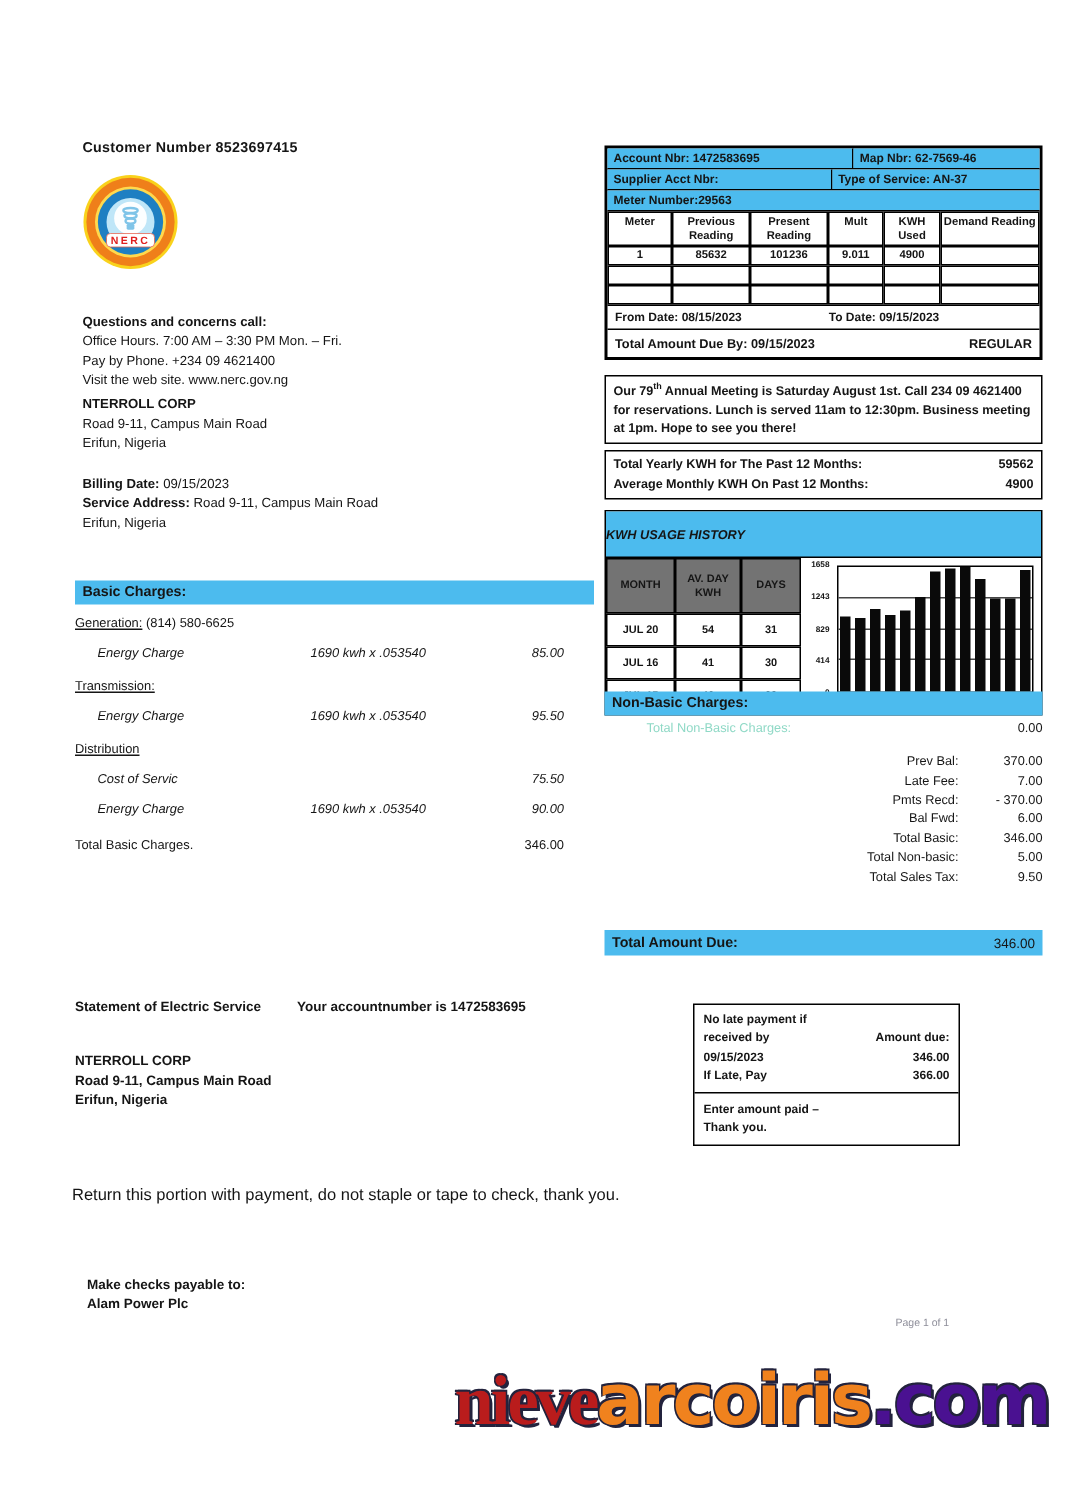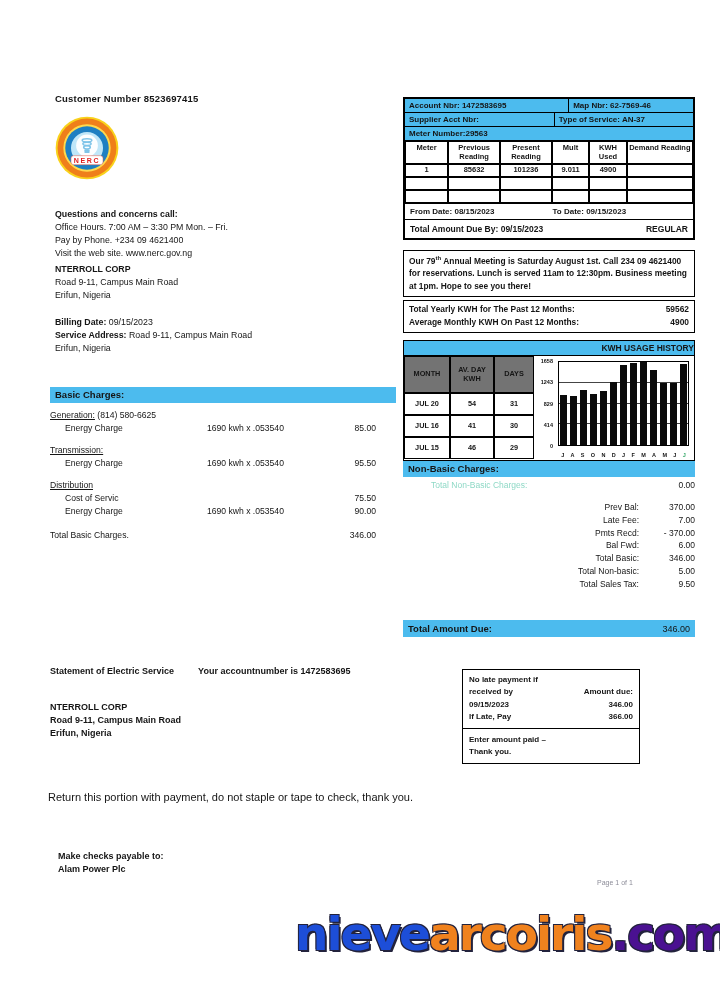--- a/index.html
+++ b/index.html
@@ -14,21 +14,21 @@
   .contact{left:55px;top:208px;font-size:8.8px;line-height:13px;}
   .mailing{left:55px;top:263px;font-size:8.8px;line-height:13px;}
   .billing{left:55px;top:316px;font-size:8.8px;line-height:13px;}
 
   .bluebar{background:#4cbbee;font-weight:bold;font-size:9.5px;padding:2px 5px;box-sizing:border-box;}
   .basic-bar{left:50px;top:387px;width:346px;height:16px;}
 
   .charges{left:50px;top:410px;width:326px;font-size:8.6px;}
   .grp{margin-bottom:12px;}
   .grp-head{text-decoration:underline;}
-  .crow{display:flex;margin:3px 0 0 15px;}
+  .crow{display:flex;margin:10px 0 0 15px;font-style:italic;}
   .cl{width:142px;}
   .cc{width:118px;}
   .ca{flex:1;text-align:right;}
   .trow{display:flex;margin-top:14px;}
   .tl{width:260px;}
 
   .stmt{left:50px;top:666px;font-size:9px;font-weight:bold;display:flex;gap:24px;}
   .mailto{left:50px;top:701px;font-size:9px;font-weight:bold;line-height:13px;}
   .return-note{left:48px;top:791px;font-size:11px;}
   .checks{left:58px;top:850px;font-size:9px;font-weight:bold;line-height:13px;}
@@ -48,22 +48,22 @@
 
   
   .meeting{left:403px;top:250px;width:292px;border:1.5px solid #000;padding:3px 5px;
            font-size:8.4px;font-weight:bold;line-height:1.5;box-sizing:border-box;}
   .yearly{left:403px;top:300px;width:292px;border:1.5px solid #000;padding:2px 5px;
           font-size:8.4px;font-weight:bold;box-sizing:border-box;}
   .yearly .yrow{display:flex;justify-content:space-between;line-height:1.6;}
 
   
   .usage{left:403px;top:340px;width:292px;border:1.5px solid #000;box-sizing:border-box;background:#fff;}
-  .usage-head{background:#4cbbee;text-align:right;font-size:8.5px;font-weight:bold;
-              padding:2px 0;border-bottom:1.5px solid #000;}
+  .usage-head{background:#4cbbee;text-align:left;font-size:8.5px;font-weight:bold;
+              padding:10px 0;border-bottom:1.5px solid #000;font-style:italic;}
   .usage-body{display:flex;height:104px;}
   .hist-table{display:grid;grid-template-columns:46px 44px 40px;align-content:stretch;
               grid-template-rows:37px 22px 22px 22px;}
   .ht-cell{border:1px solid #000;font-size:7.3px;font-weight:bold;display:flex;
            align-items:center;justify-content:center;text-align:center;line-height:1.15;box-sizing:border-box;}
   .ht-head{background:#737373;}
   .chartwrap{flex:1;position:relative;}
   .plot{position:absolute;left:24px;top:5px;right:5px;bottom:14px;border:1.5px solid #000;}
   .gridline{position:absolute;left:0;right:0;height:1px;background:#444;}
   .bars{position:absolute;left:0;right:0;top:0;bottom:0;display:flex;
@@ -398,16 +398,16 @@
     </div>
     <div class="lb-bot">
       <div>Enter amount paid –</div>
       <div>Thank you.</div>
     </div>
   </div>
 
   <div class="abs pagefoot">Page 1 of 1</div>
 
   <div class="abs wm">
-    <span style="color:#1d4ed8;">nieve</span><span style="color:#f0821e;">arcoiris</span><span style="color:#4a1191;">.com</span>
+    <span style="color:#b91c1c;font-family:Liberation Serif, serif;">nieve</span><span style="color:#f0821e;">arcoiris</span><span style="color:#4a1191;">.com</span>
   </div>
 
 </div>
 
 </body></html>

